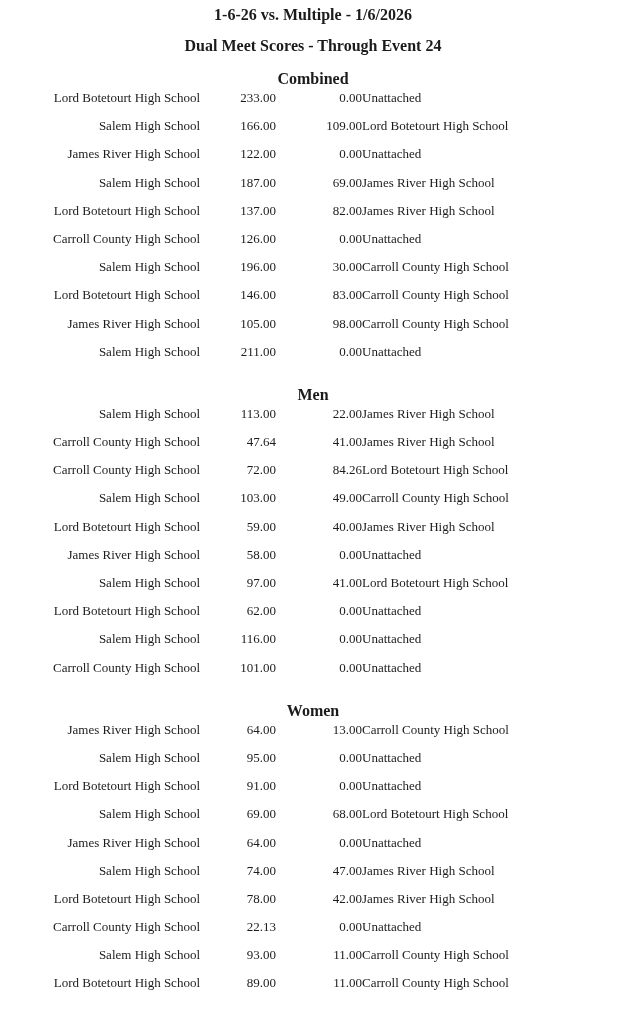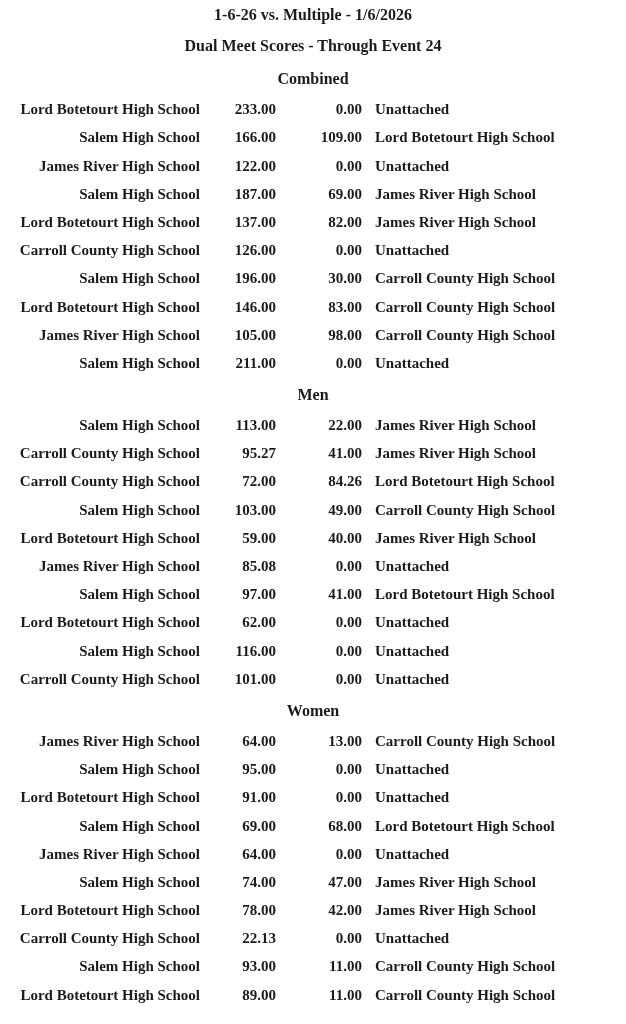--- a/index.html
+++ b/index.html
@@ -19,29 +19,28 @@
     font-size: 16px;
     line-height: 21px;
     white-space: nowrap;
   }
   .subtitle { margin-top: 10px; }
   .section-heading { margin-top: 12px; }
   .rows { margin-top: 1px; }
   .row {
     height: 28.2px;
     display: flex;
-    align-items: flex-end;
-    font-size: 15px;
-    font-weight: bold;
+    align-items: flex-start;
+    font-size: 13px;
   }
   .cell { white-space: nowrap; overflow: hidden; }
   .team { width: 200px; text-align: right; }
   .s1   { width: 76px;  text-align: right; }
   .s2   { width: 86px;  text-align: right; }
-  .opp  { margin-left: 13px; flex: 1; text-align: left; }
+  .opp  { flex: 1; text-align: left; }
 </style>
 </head>
 <body>
 
 <div class="page">
 
   <div class="title">1-6-26 vs. Multiple - 1/6/2026</div>
   <div class="subtitle">Dual Meet Scores - Through Event 24</div>
 
   <section>
@@ -126,21 +125,21 @@
 
         <div class="row">
           <div class="cell team">Salem High School</div>
           <div class="cell s1">113.00</div>
           <div class="cell s2">22.00</div>
           <div class="cell opp">James River High School</div>
         </div>
 
         <div class="row">
           <div class="cell team">Carroll County High School</div>
-          <div class="cell s1">95.27</div>
+          <div class="cell s1">47.64</div>
           <div class="cell s2">41.00</div>
           <div class="cell opp">James River High School</div>
         </div>
 
         <div class="row">
           <div class="cell team">Carroll County High School</div>
           <div class="cell s1">72.00</div>
           <div class="cell s2">84.26</div>
           <div class="cell opp">Lord Botetourt High School</div>
         </div>
@@ -154,21 +153,21 @@
 
         <div class="row">
           <div class="cell team">Lord Botetourt High School</div>
           <div class="cell s1">59.00</div>
           <div class="cell s2">40.00</div>
           <div class="cell opp">James River High School</div>
         </div>
 
         <div class="row">
           <div class="cell team">James River High School</div>
-          <div class="cell s1">85.08</div>
+          <div class="cell s1">58.00</div>
           <div class="cell s2">0.00</div>
           <div class="cell opp">Unattached</div>
         </div>
 
         <div class="row">
           <div class="cell team">Salem High School</div>
           <div class="cell s1">97.00</div>
           <div class="cell s2">41.00</div>
           <div class="cell opp">Lord Botetourt High School</div>
         </div>

